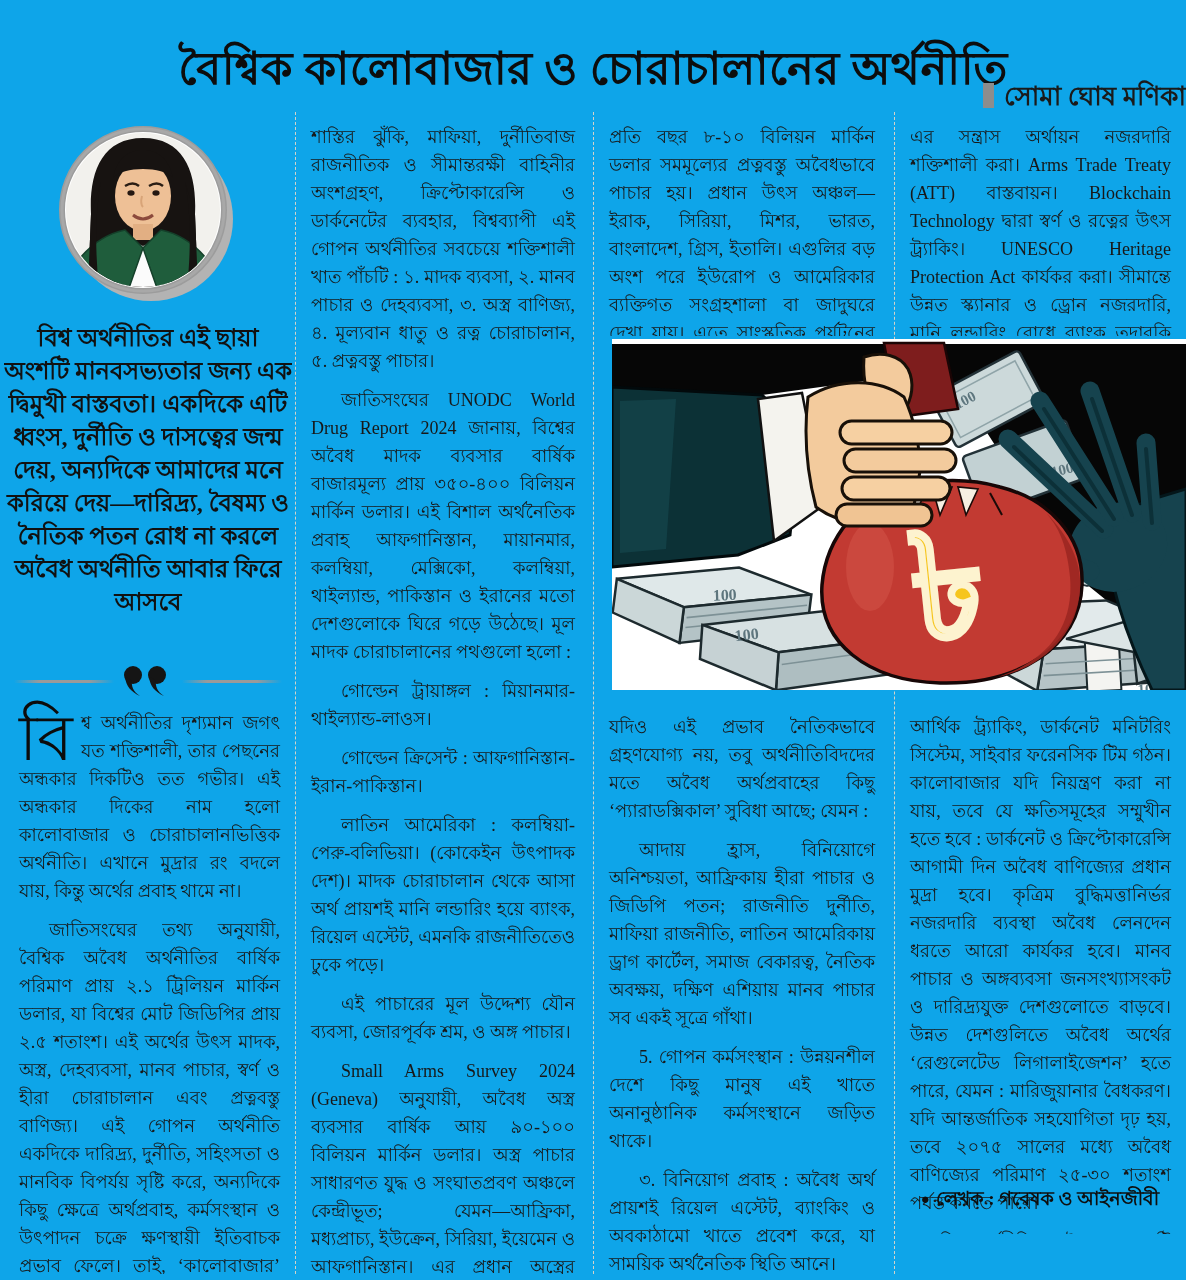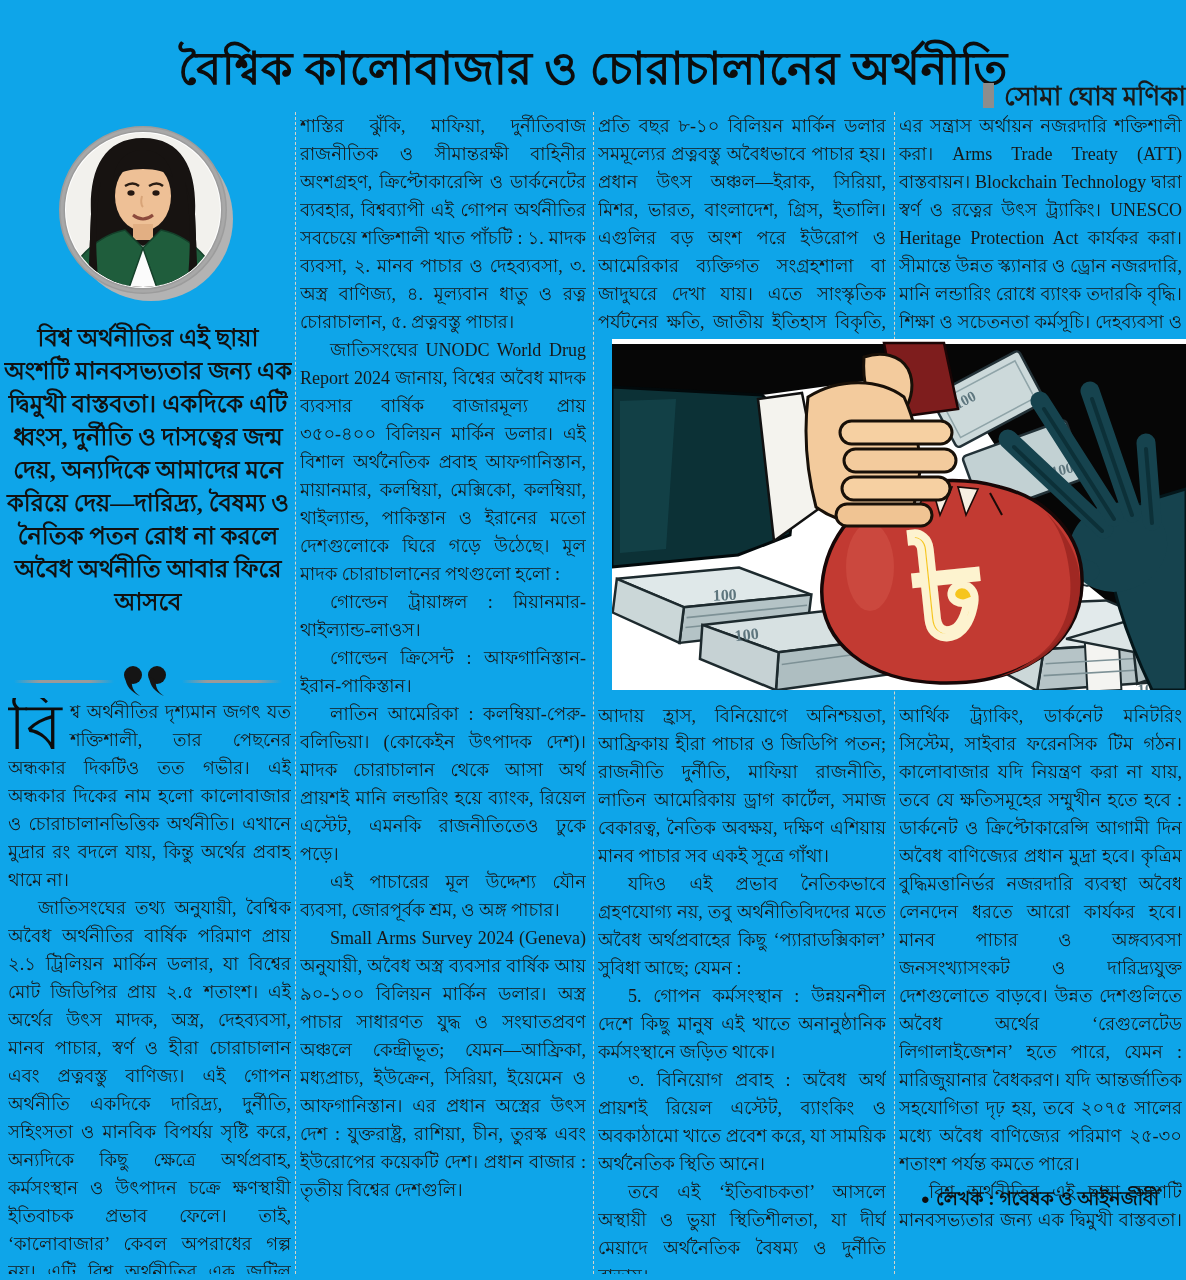--- a/index.html
+++ b/index.html
@@ -14,21 +14,21 @@
   .byline-bar{display:inline-block;width:11px;height:25px;background:#8d8d8d;
               margin-right:10px;vertical-align:-3px;}
 
   
   .divider{position:absolute;top:112px;bottom:6px;width:0;
            border-left:1px dashed #d6d2c9;}
 
   
   .coltext{position:absolute;font-size:18px;line-height:28px;text-align:justify;
            overflow:hidden;color:#181818;}
-  .coltext p{margin:0;text-indent:30px;}
+  .coltext p{margin:11px;text-indent:30px;}
   .cont-first p:first-child{text-indent:0;}
   .lead{text-indent:0 !important;}
   .dropcap{float:left;font-size:64px;line-height:52px;padding:4px 8px 0 0;
            font-weight:400;color:#0c0c0c;}
 
   
   .photo-wrap{position:absolute;left:55px;top:122px;width:182px;height:182px;}
   .pull-quote{position:absolute;left:4px;top:322px;width:288px;height:338px;
               overflow:hidden;text-align:center;font-size:24px;line-height:33px;
               font-weight:700;color:#111;}
@@ -115,22 +115,22 @@
       <p class="para">লাতিন আমেরিকা : কলম্বিয়া-পেরু-বলিভিয়া। (কোকেইন উৎপাদক দেশ)। মাদক চোরাচালান থেকে আসা অর্থ প্রায়শই মানি লন্ডারিং হয়ে ব্যাংক, রিয়েল এস্টেট, এমনকি রাজনীতিতেও ঢুকে পড়ে।</p>
       <p class="para">এই পাচারের মূল উদ্দেশ্য যৌন ব্যবসা, জোরপূর্বক শ্রম, ও অঙ্গ পাচার।</p>
       <p class="para">Small Arms Survey 2024 (Geneva) অনুযায়ী, অবৈধ অস্ত্র ব্যবসার বার্ষিক আয় ৯০-১০০ বিলিয়ন মার্কিন ডলার। অস্ত্র পাচার সাধারণত যুদ্ধ ও সংঘাতপ্রবণ অঞ্চলে কেন্দ্রীভূত; যেমন—আফ্রিকা, মধ্যপ্রাচ্য, ইউক্রেন, সিরিয়া, ইয়েমেন ও আফগানিস্তান। এর প্রধান অস্ত্রের উৎস দেশ : যুক্তরাষ্ট্র, রাশিয়া, চীন, তুরস্ক এবং ইউরোপের কয়েকটি দেশ। প্রধান বাজার : তৃতীয় বিশ্বের দেশগুলি।</p>
     </div>
 
   <div class="coltext cont-first" style="left:598px;top:112px;width:288px;height:224px;">
       <p class="para">প্রতি বছর ৮-১০ বিলিয়ন মার্কিন ডলার সমমূল্যের প্রত্নবস্তু অবৈধভাবে পাচার হয়। প্রধান উৎস অঞ্চল—ইরাক, সিরিয়া, মিশর, ভারত, বাংলাদেশ, গ্রিস, ইতালি। এগুলির বড় অংশ পরে ইউরোপ ও আমেরিকার ব্যক্তিগত সংগ্রহশালা বা জাদুঘরে দেখা যায়। এতে সাংস্কৃতিক পর্যটনের ক্ষতি, জাতীয় ইতিহাস বিকৃতি, রাষ্ট্রীয় মর্যাদা ও পরিচয়হানি হয়। প্রত্নবস্তু পাচার কেবল অর্থনৈতিক নয়, এটি একটি সাংস্কৃতিক অপরাধ, যা একটি জাতির স্মৃতি চুরি করে। অর্থনীতি কর</p>
     </div>
 
   <div class="coltext cont-first" style="left:598px;top:702px;width:288px;height:572px;">
+      <p class="para">যদিও এই প্রভাব নৈতিকভাবে গ্রহণযোগ্য নয়, তবু অর্থনীতিবিদদের মতে অবৈধ অর্থপ্রবাহের কিছু ‘প্যারাডক্সিকাল’ সুবিধা আছে; যেমন :</p>
       <p class="para">আদায় হ্রাস, বিনিয়োগে অনিশ্চয়তা, আফ্রিকায় হীরা পাচার ও জিডিপি পতন; রাজনীতি দুর্নীতি, মাফিয়া রাজনীতি, লাতিন আমেরিকায় ড্রাগ কার্টেল, সমাজ বেকারত্ব, নৈতিক অবক্ষয়, দক্ষিণ এশিয়ায় মানব পাচার সব একই সূত্রে গাঁথা।</p>
-      <p class="para">যদিও এই প্রভাব নৈতিকভাবে গ্রহণযোগ্য নয়, তবু অর্থনীতিবিদদের মতে অবৈধ অর্থপ্রবাহের কিছু ‘প্যারাডক্সিকাল’ সুবিধা আছে; যেমন :</p>
       <p class="para">5. গোপন কর্মসংস্থান : উন্নয়নশীল দেশে কিছু মানুষ এই খাতে অনানুষ্ঠানিক কর্মসংস্থানে জড়িত থাকে।</p>
       <p class="para">৩. বিনিয়োগ প্রবাহ : অবৈধ অর্থ প্রায়শই রিয়েল এস্টেট, ব্যাংকিং ও অবকাঠামো খাতে প্রবেশ করে, যা সাময়িক অর্থনৈতিক স্থিতি আনে।</p>
       <p class="para">তবে এই ‘ইতিবাচকতা’ আসলে অস্থায়ী ও ভুয়া স্থিতিশীলতা, যা দীর্ঘ মেয়াদে অর্থনৈতিক বৈষম্য ও দুর্নীতি বাড়ায়।</p>
     </div>
 
   <div class="coltext cont-first" style="left:899px;top:112px;width:283px;height:224px;">
       <p class="para">এর সন্ত্রাস অর্থায়ন নজরদারি শক্তিশালী করা। Arms Trade Treaty (ATT) বাস্তবায়ন। Blockchain Technology দ্বারা স্বর্ণ ও রত্নের উৎস ট্র্যাকিং। UNESCO Heritage Protection Act কার্যকর করা। সীমান্তে উন্নত স্ক্যানার ও ড্রোন নজরদারি, মানি লন্ডারিং রোধে ব্যাংক তদারকি বৃদ্ধি। শিক্ষা ও সচেতনতা কর্মসূচি। দেহব্যবসা ও মানব পাচারবিরোধী আইনের কঠোর বাস্তবায়ন। বিকল্প কর্মসংস্থানের সুযোগ সৃষ্টি। প্রযুক্তি-নির্ভর উদ্যোগ, AI-ভিত্তিক</p>
     </div>
 
   <div class="coltext cont-first" style="left:899px;top:702px;width:283px;height:532px;">

